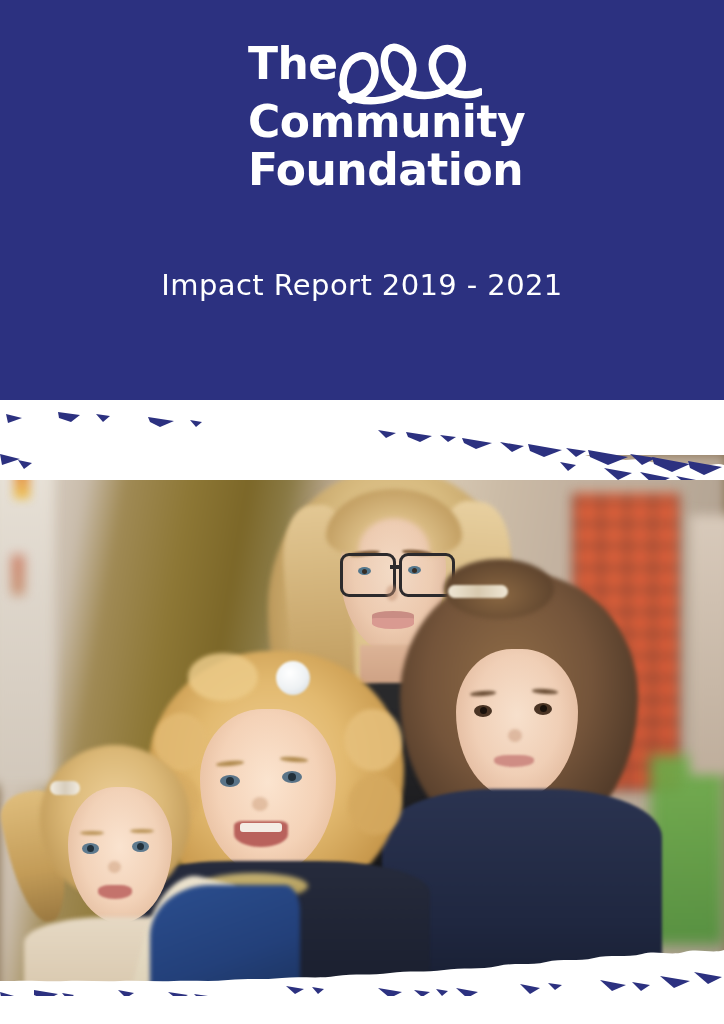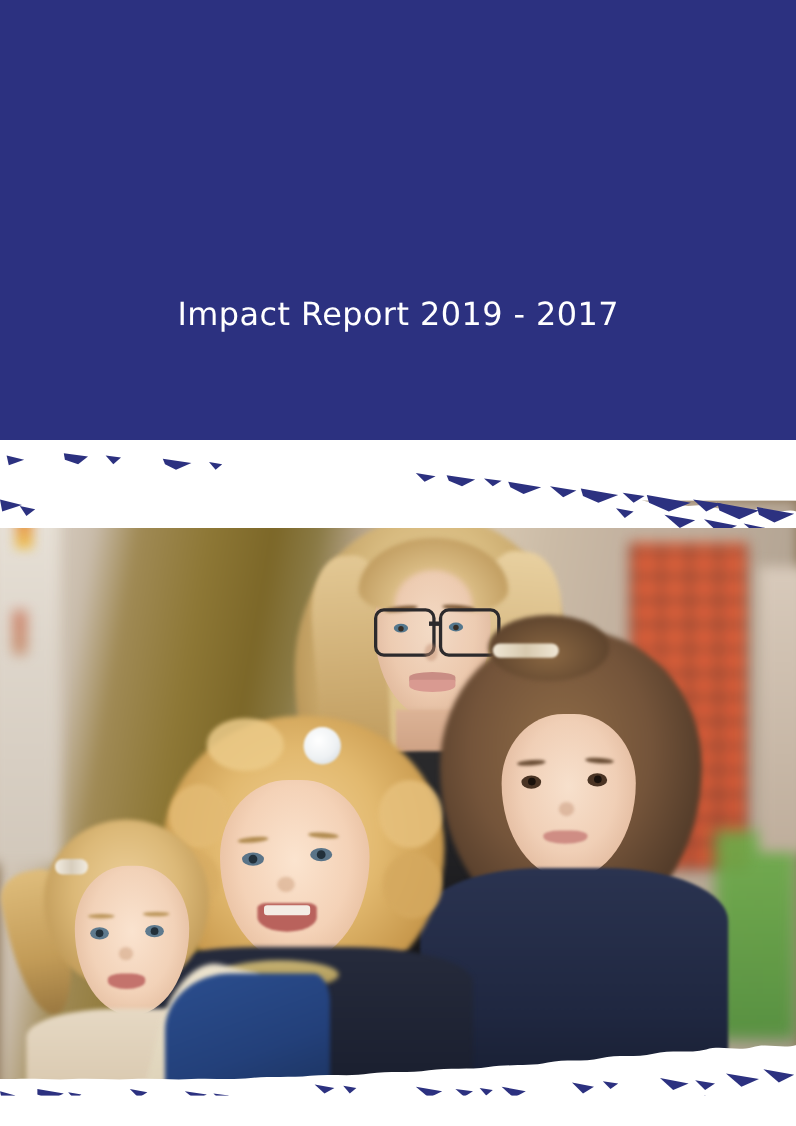--- a/index.html
+++ b/index.html
@@ -393,22 +393,32 @@
     background:#ffffff; z-index: 9;
   }
 </style>
 </head>
 <body>
 
 <div id="cover">
 
   <div class="navy-band"></div>
 
-
-  <div class="subtitle">Impact Report 2019 - 2017</div>
+  <div class="logo-block">
+    <svg class="logo-squiggle" viewBox="0 0 146 72">
+      <path d="M14 62 C2 50, 6 22, 24 18 C40 15, 44 40, 32 52 C22 62, 10 60, 6 56
+               M8 57 C28 66, 52 64, 66 54 C82 42, 80 16, 62 10 C46 5, 44 30, 56 44 C66 56, 86 60, 100 56
+               C116 52, 128 40, 126 24 C124 10, 108 6, 100 16 C92 26, 98 44, 112 52 C122 58, 136 58, 144 54" fill="none" stroke="#ffffff" stroke-width="7.5" stroke-linecap="round" stroke-linejoin="round"></path>
+    </svg>
+    <span class="logo-line logo-line-1">The</span>
+    <span class="logo-line logo-line-2">Community</span>
+    <span class="logo-line logo-line-3">Foundation</span>
+  </div>
+
+  <div class="subtitle">Impact Report 2019 - 2021</div>
 
   <div class="photo-wrap">
     <div class="photo">
 
       <div class="bg-wall"></div>
       <div class="bg-panel-left"></div>
       <div class="bg-dot-a"></div>
       <div class="bg-dot-b"></div>
       <div class="bg-panel-red"></div>
       <div class="bg-panel-green"></div>

